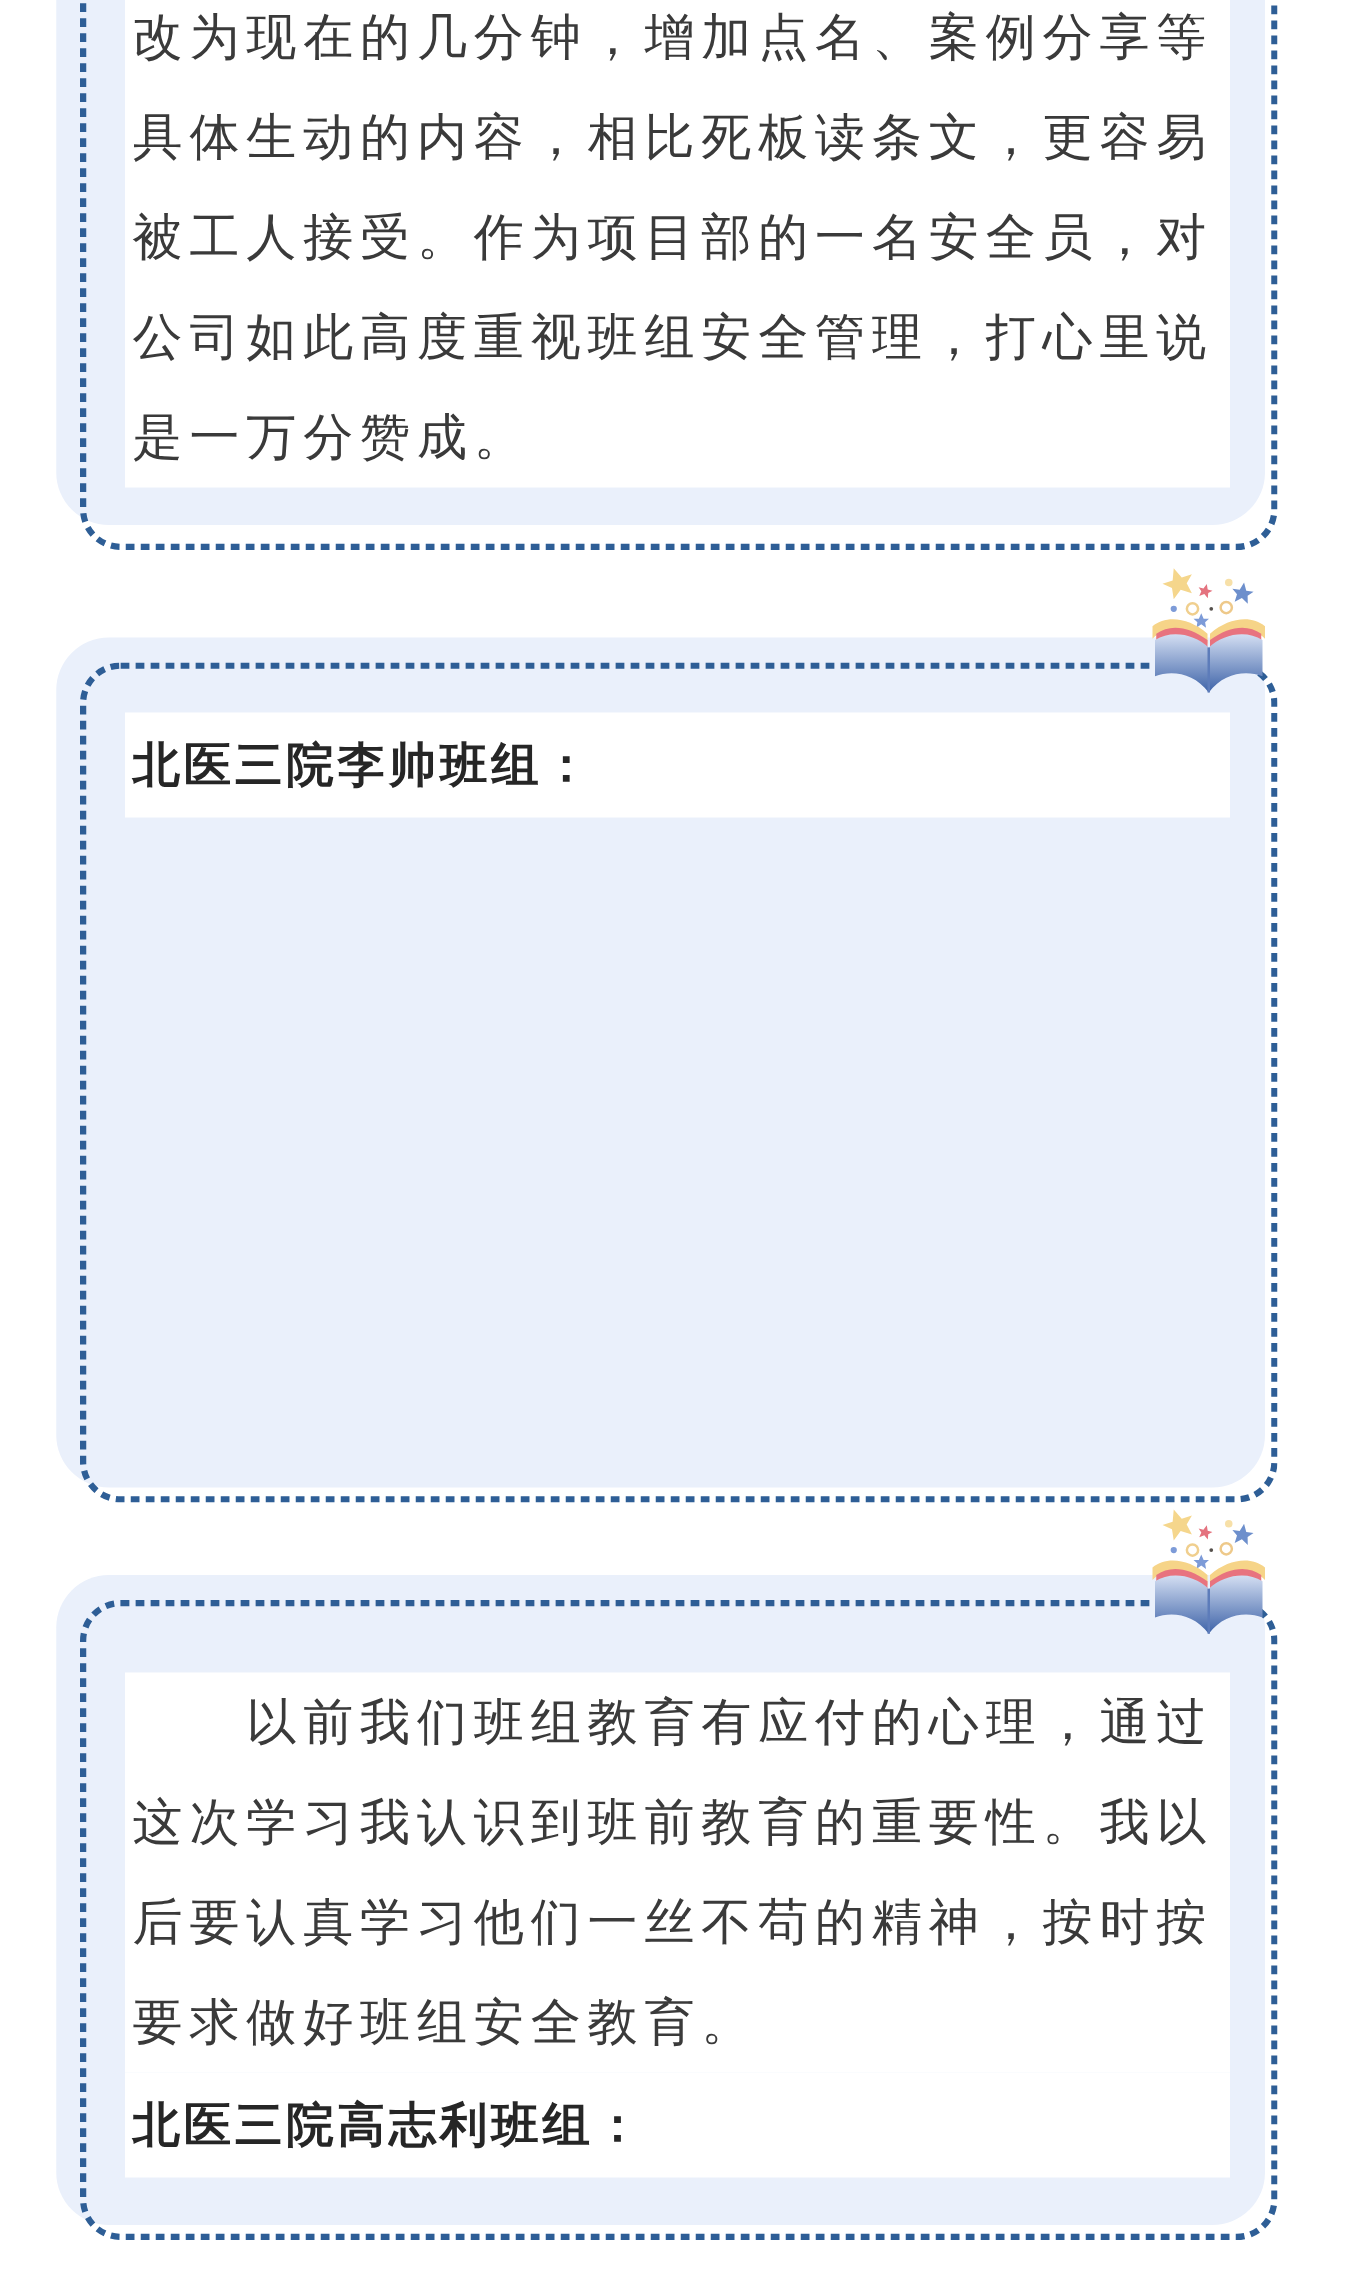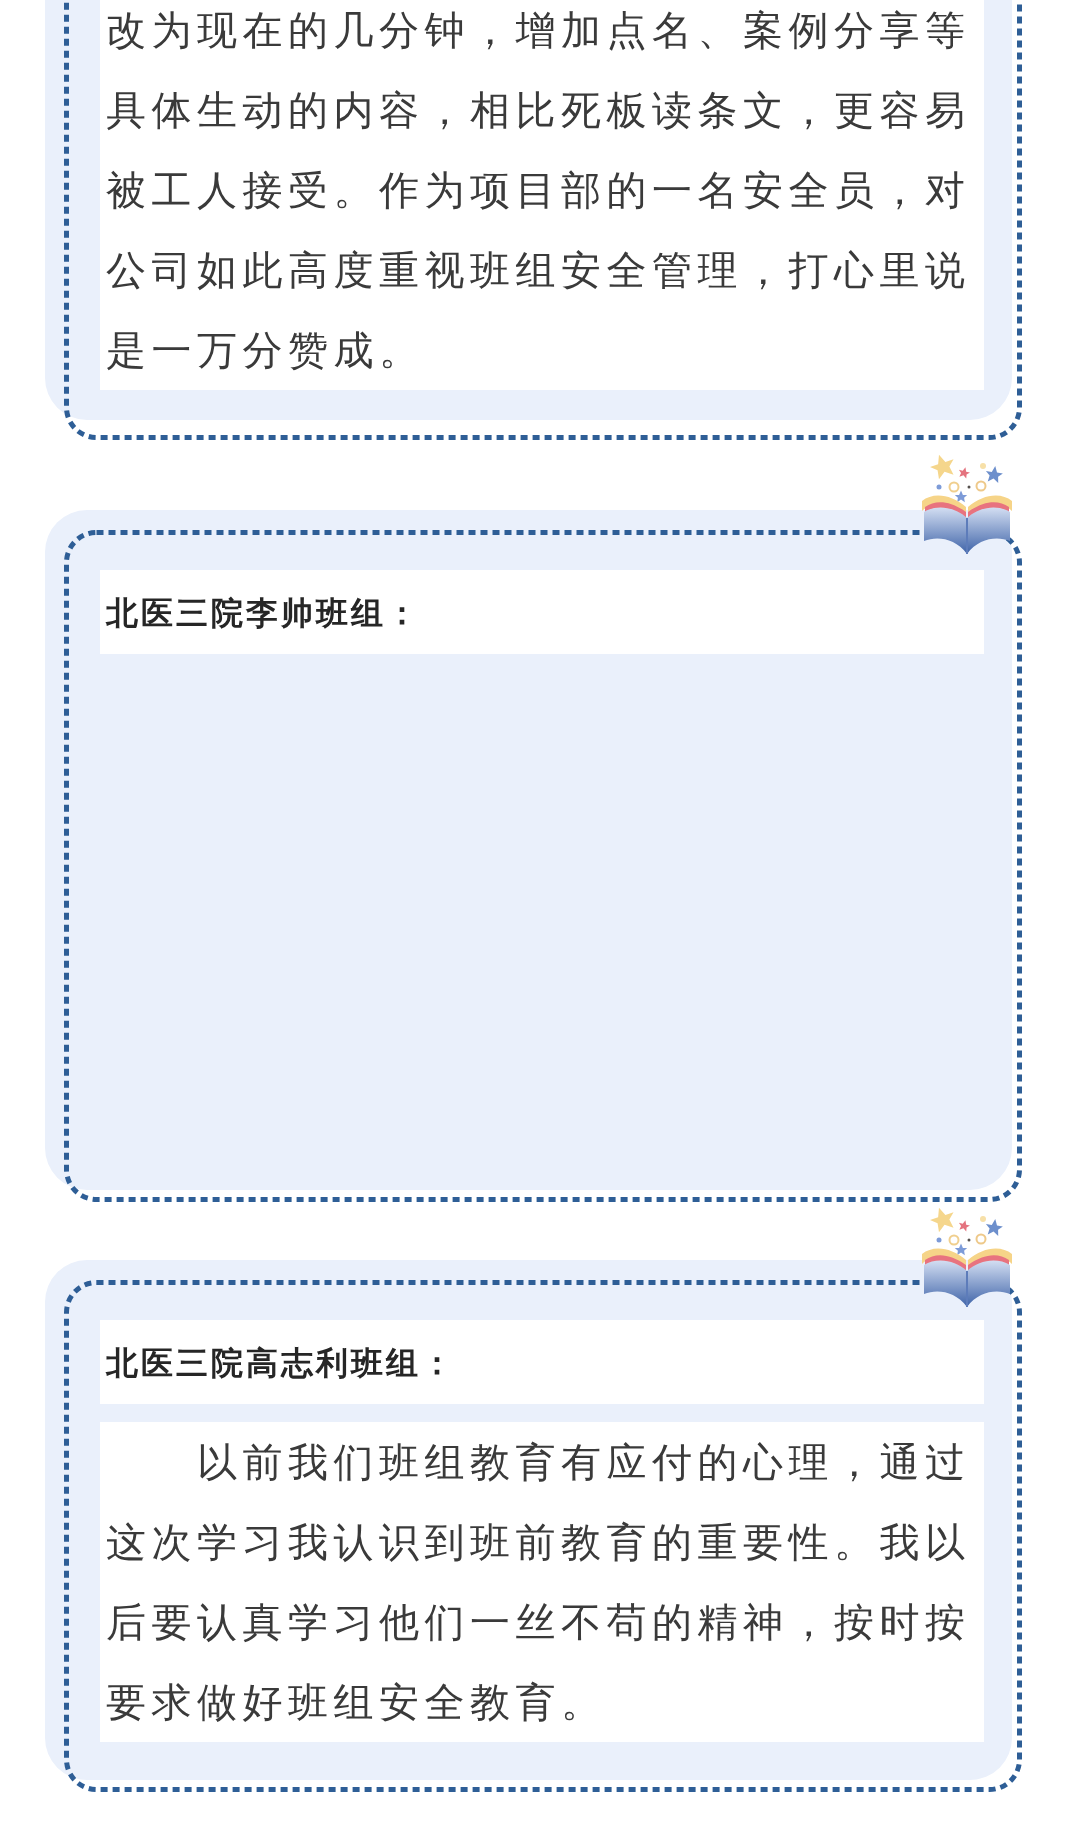--- a/index.html
+++ b/index.html
@@ -39,21 +39,21 @@
     position:relative;
     background:#ffffff;
   }
   .strip.heading-strip{
     height:84px;
     box-sizing:border-box;
     padding:20px 0 0 6px;
   }
   .strip.heading-strip h2{
     margin:0;
-    font-size:32px;
+    font-size:38px;
     line-height:46px;
     font-weight:700;
     letter-spacing:3px;
     color:var(--heading-text);
   }
   .strip.para-strip{
     margin-top:18px;
     padding:0 6px;
   }
   .box-1 .para-strip{margin-top:0;padding-top:60px;}
@@ -148,21 +148,21 @@
         <path d="M3,68 C16,60 34,63 46,74 C58,63 76,60 89,68 L89,97 C76,92 58,94 46,110 C34,94 16,92 3,97 Z" fill="url(#bookGrad)"></path>
         <path d="M46,74 L46,110" stroke="#5d7cba" stroke-width="2" fill="none"></path>
       </g>
     </svg>
   </div>
 
   <section class="quote-box box-3">
     <svg class="dash-border" width="958" height="512" viewBox="0 0 958 512" aria-hidden="true">
       <rect x="2.5" y="2.5" width="953" height="507" rx="30" fill="none" stroke="#2e5e96" stroke-width="5" stroke-dasharray="7 5"></rect>
     </svg>
+    <div class="strip para-strip">
+      <p>以前我们班组教育有应付的心理，通过这次学习我认识到班前教育的重要性。我以后要认真学习他们一丝不苟的精神，按时按要求做好班组安全教育。</p>
+    </div>
     <div class="strip heading-strip">
       <h2>北医三院高志利班组：</h2>
-    </div>
-    <div class="strip para-strip">
-      <p>以前我们班组教育有应付的心理，通过这次学习我认识到班前教育的重要性。我以后要认真学习他们一丝不苟的精神，按时按要求做好班组安全教育。</p>
     </div>
   </section>
 
 </div>
 
 </body></html>

